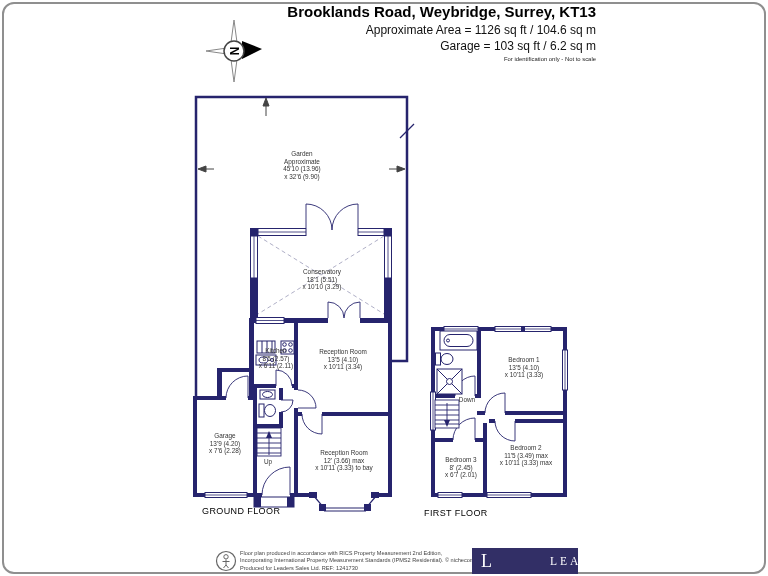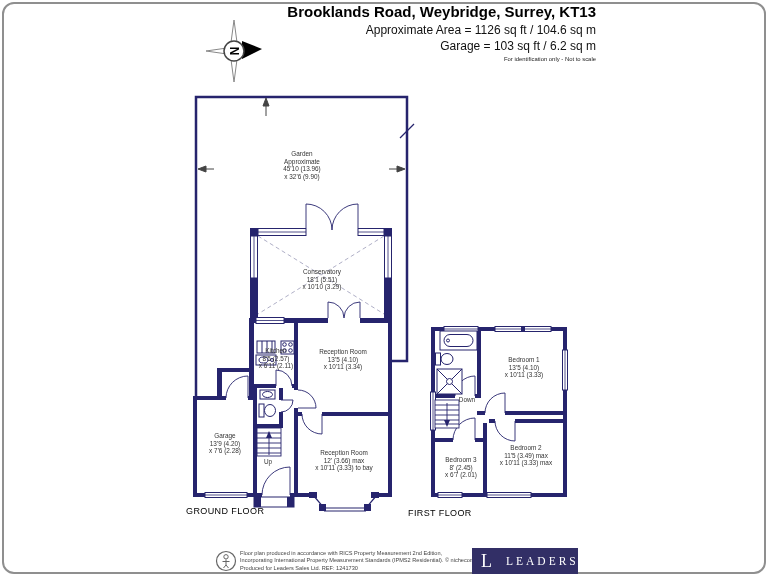--- a/index.html
+++ b/index.html
@@ -12,21 +12,21 @@
   .header .disclaimer{font-size:5.9px;color:#222;margin-top:2.5px;}
   .room-label{position:absolute;text-align:center;color:#333;font-size:6.4px;line-height:7.6px;
               transform:translateX(-50%);white-space:nowrap;}
   .stair-label{position:absolute;font-size:6.4px;color:#333;transform:translateX(-50%);white-space:nowrap;}
   .floor-label{position:absolute;font-size:9px;color:#000;letter-spacing:.4px;}
   .footer-text{position:absolute;left:240px;top:550px;font-size:5.6px;line-height:7.3px;color:#444;}
   .logo{position:absolute;left:472px;top:548px;width:106px;height:26px;background:#322f66;
         display:flex;align-items:center;color:#fff;font-family:"Liberation Serif",serif;}
   .logo .l{font-size:18px;margin-left:9px;}
   .logo .divider{width:1px;height:15px;background:#fff;margin:0 7px;}
-  .logo .word{font-size:11.5px;letter-spacing:3px;}
+  .logo .word{font-size:11.5px;letter-spacing:3px;margin-left:44px;}
   svg text{font-family:"Liberation Sans",sans-serif;}
 </style>
 </head>
 <body>
 
 <div class="page-border"></div>
 
 <div class="header">
   <div class="title">Brooklands Road, Weybridge, Surrey, KT13</div>
   <div class="meta">Approximate Area = 1126 sq ft / 104.6 sq m</div>
@@ -309,22 +309,22 @@
   <div>11'5 (3.49) max</div>
   <div>x 10'11 (3.33) max</div>
 </div>
 <div class="room-label" style="left:461px;top:456px;">
   <div>Bedroom 3</div>
   <div>8' (2.45)</div>
   <div>x 6'7 (2.01)</div>
 </div>
 <div class="stair-label" style="left:467px;top:396px;">Down</div>
 
-<div class="floor-label" style="left:186px;top:506px;">GROUND FLOOR</div>
-<div class="floor-label" style="left:408px;top:508px;">FIRST FLOOR</div>
+<div class="floor-label" style="left:202px;top:506px;">GROUND FLOOR</div>
+<div class="floor-label" style="left:424px;top:508px;">FIRST FLOOR</div>
 
 <svg width="22" height="22" style="position:absolute;left:215px;top:550px;">
   <circle cx="11" cy="11" r="9.5" fill="none" stroke="#666" stroke-width="1.2"></circle>
   <circle cx="11" cy="6.8" r="2.2" fill="none" stroke="#666" stroke-width="1"></circle>
   <path d="M11,9.5 L11,15 M7.5,11.5 L14.5,11.5 M11,15 L8.5,18 M11,15 L13.5,18" fill="none" stroke="#666" stroke-width="1"></path>
 </svg>
 <div class="footer-text">
   <div>Floor plan produced in accordance with RICS Property Measurement 2nd Edition,</div>
   <div>Incorporating International Property Measurement Standards (IPMS2 Residential). © nichecom 2025.</div>
   <div>Produced for Leaders Sales Ltd.  REF: 1241730</div>

